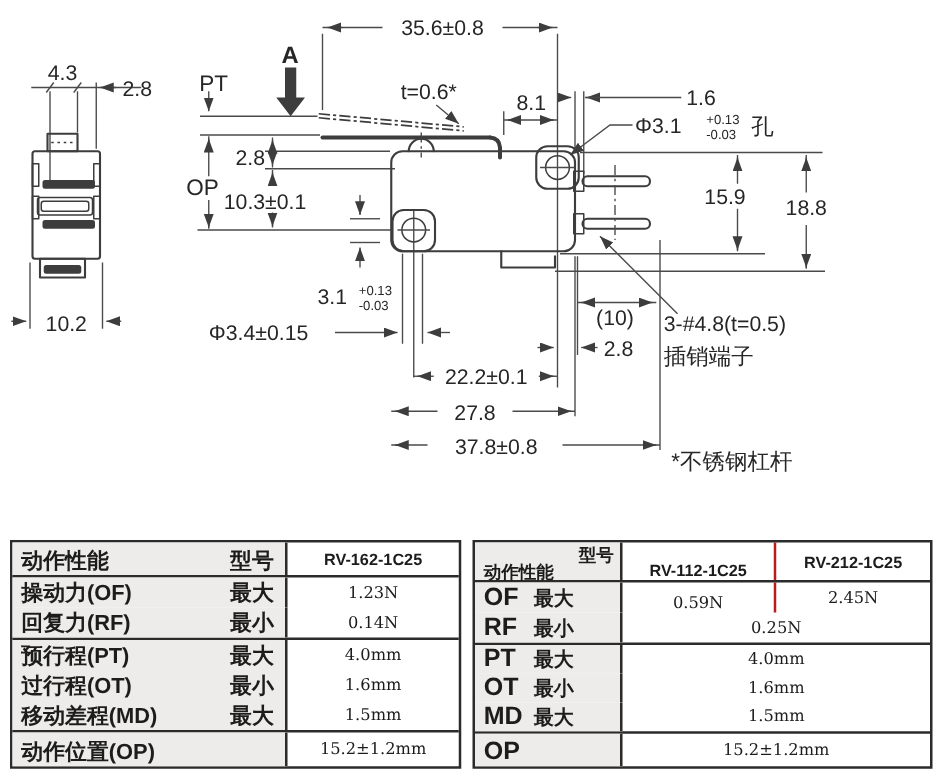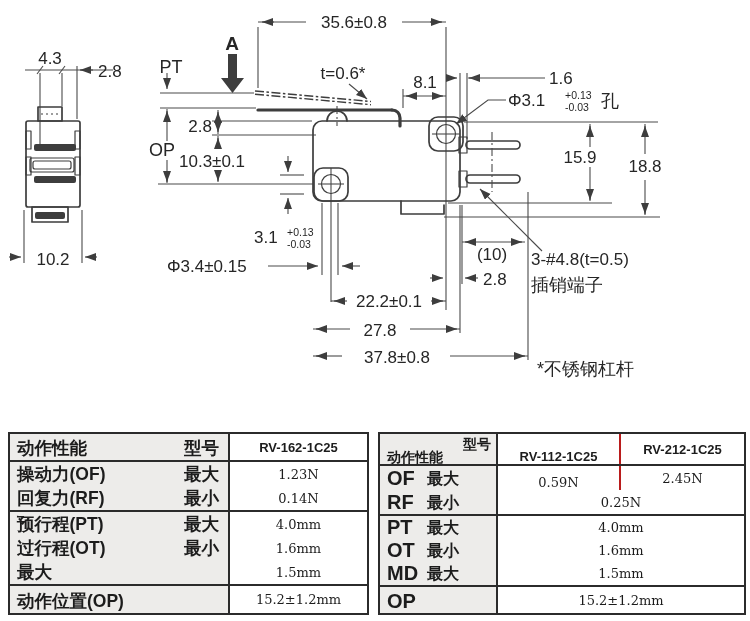--- a/index.html
+++ b/index.html
@@ -288,20 +288,21 @@
     </div>
     <div class="row">
       <div class="c1">
             <span class="lab">过行程(OT)</span>
             <span class="cond">最小</span>
           </div>
       <div class="val">1.6mm</div>
     </div>
     <div class="row">
       <div class="c1">
+            <span class="lab">移动差程(MD)</span>
             <span class="cond">最大</span>
           </div>
       <div class="val">1.5mm</div>
     </div>
   </div>
   <div class="grp">
     <div class="row oprow">
       <div class="c1">
             <span class="lab">动作位置(OP)</span>
             <span class="cond"></span>

